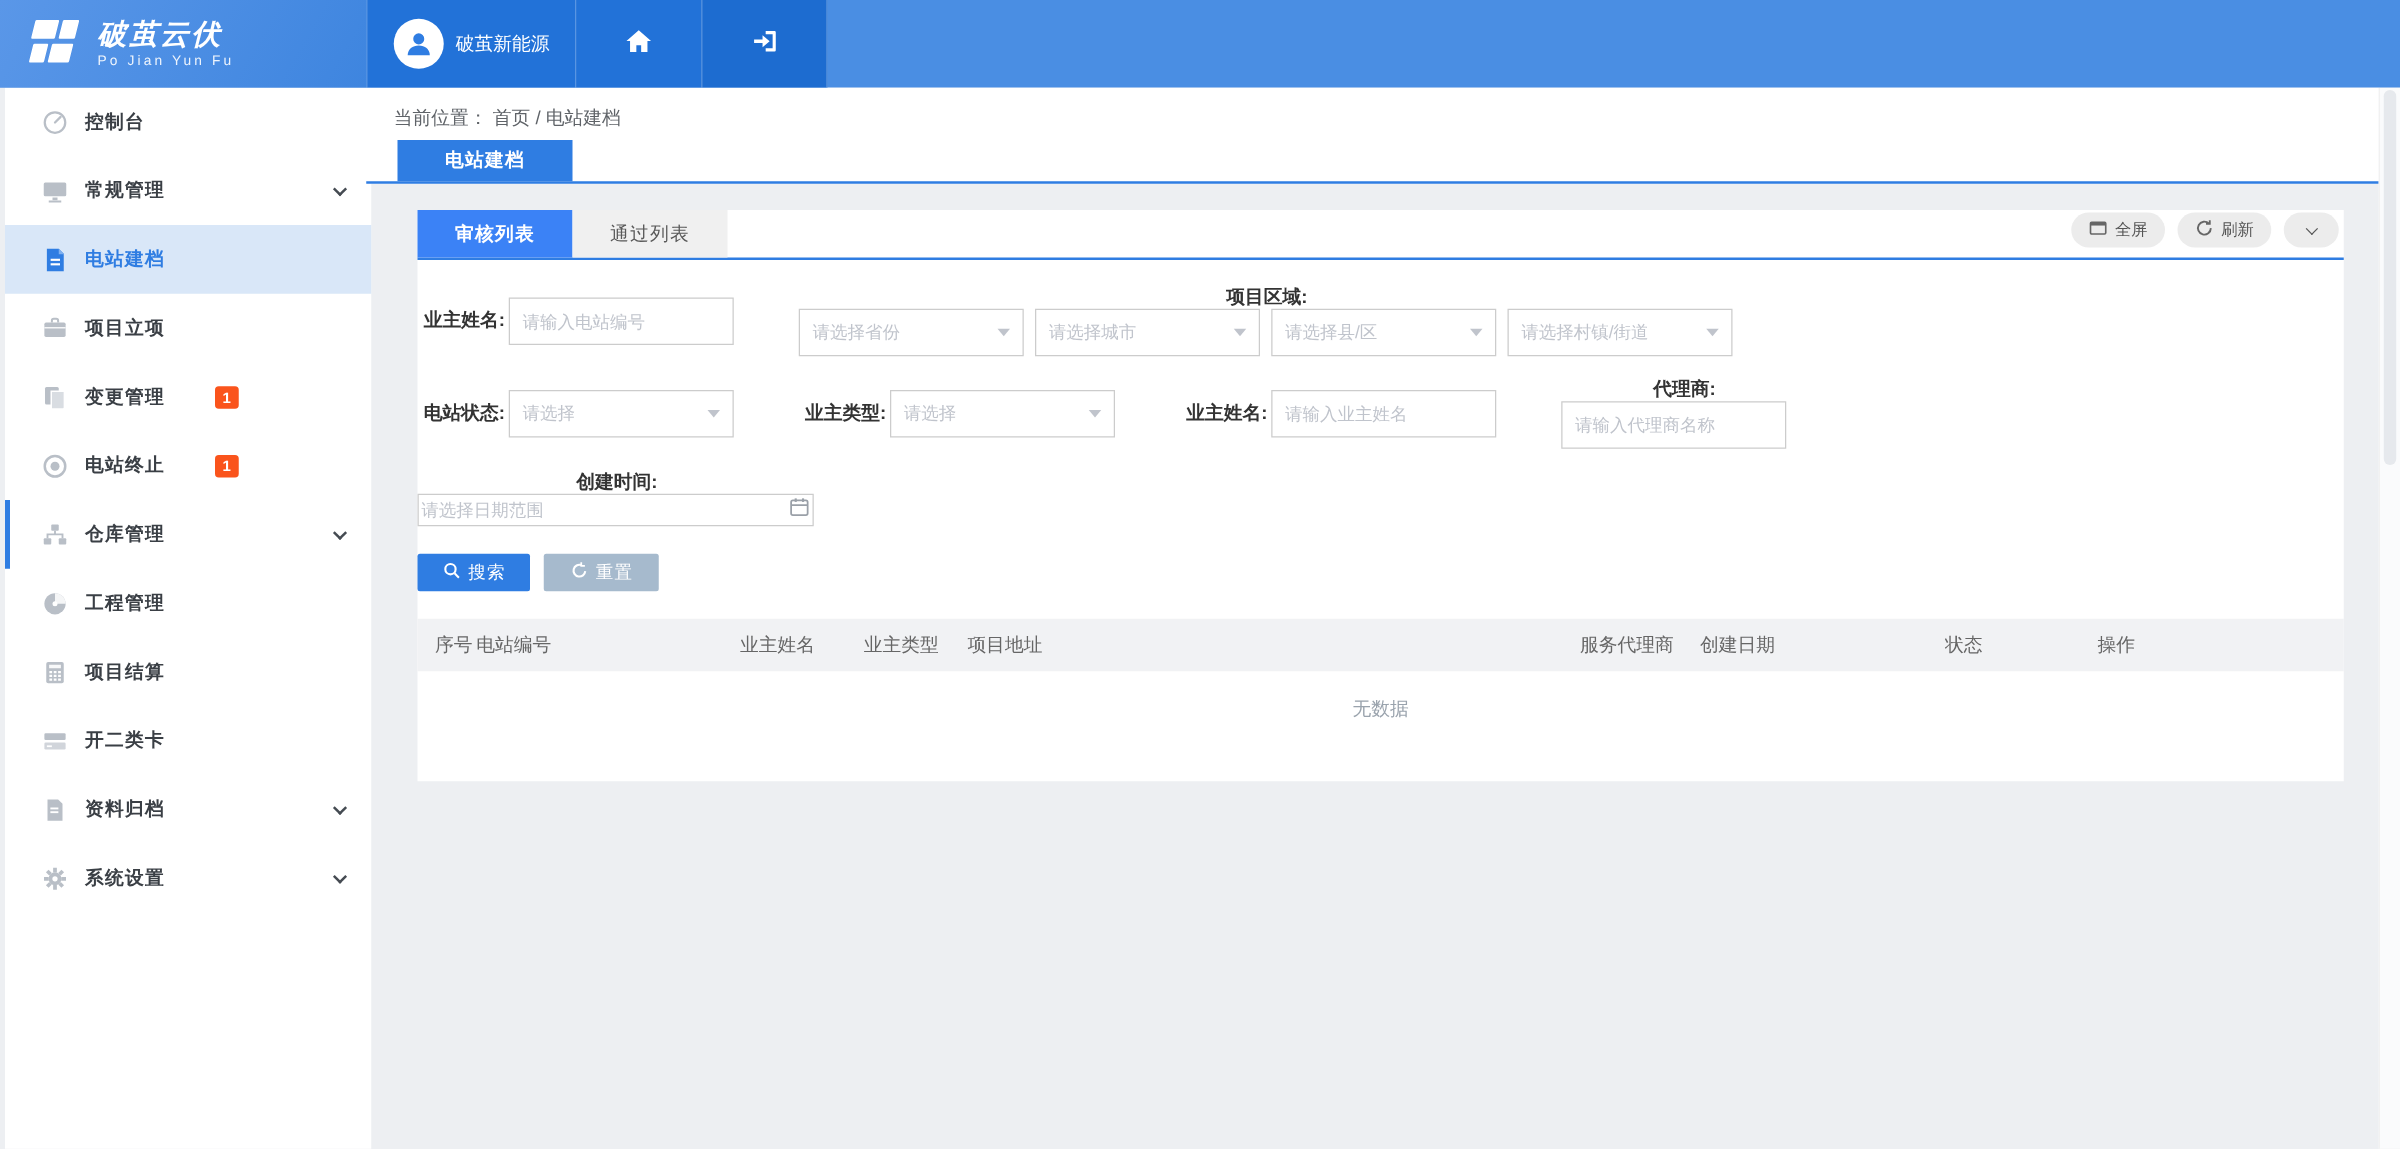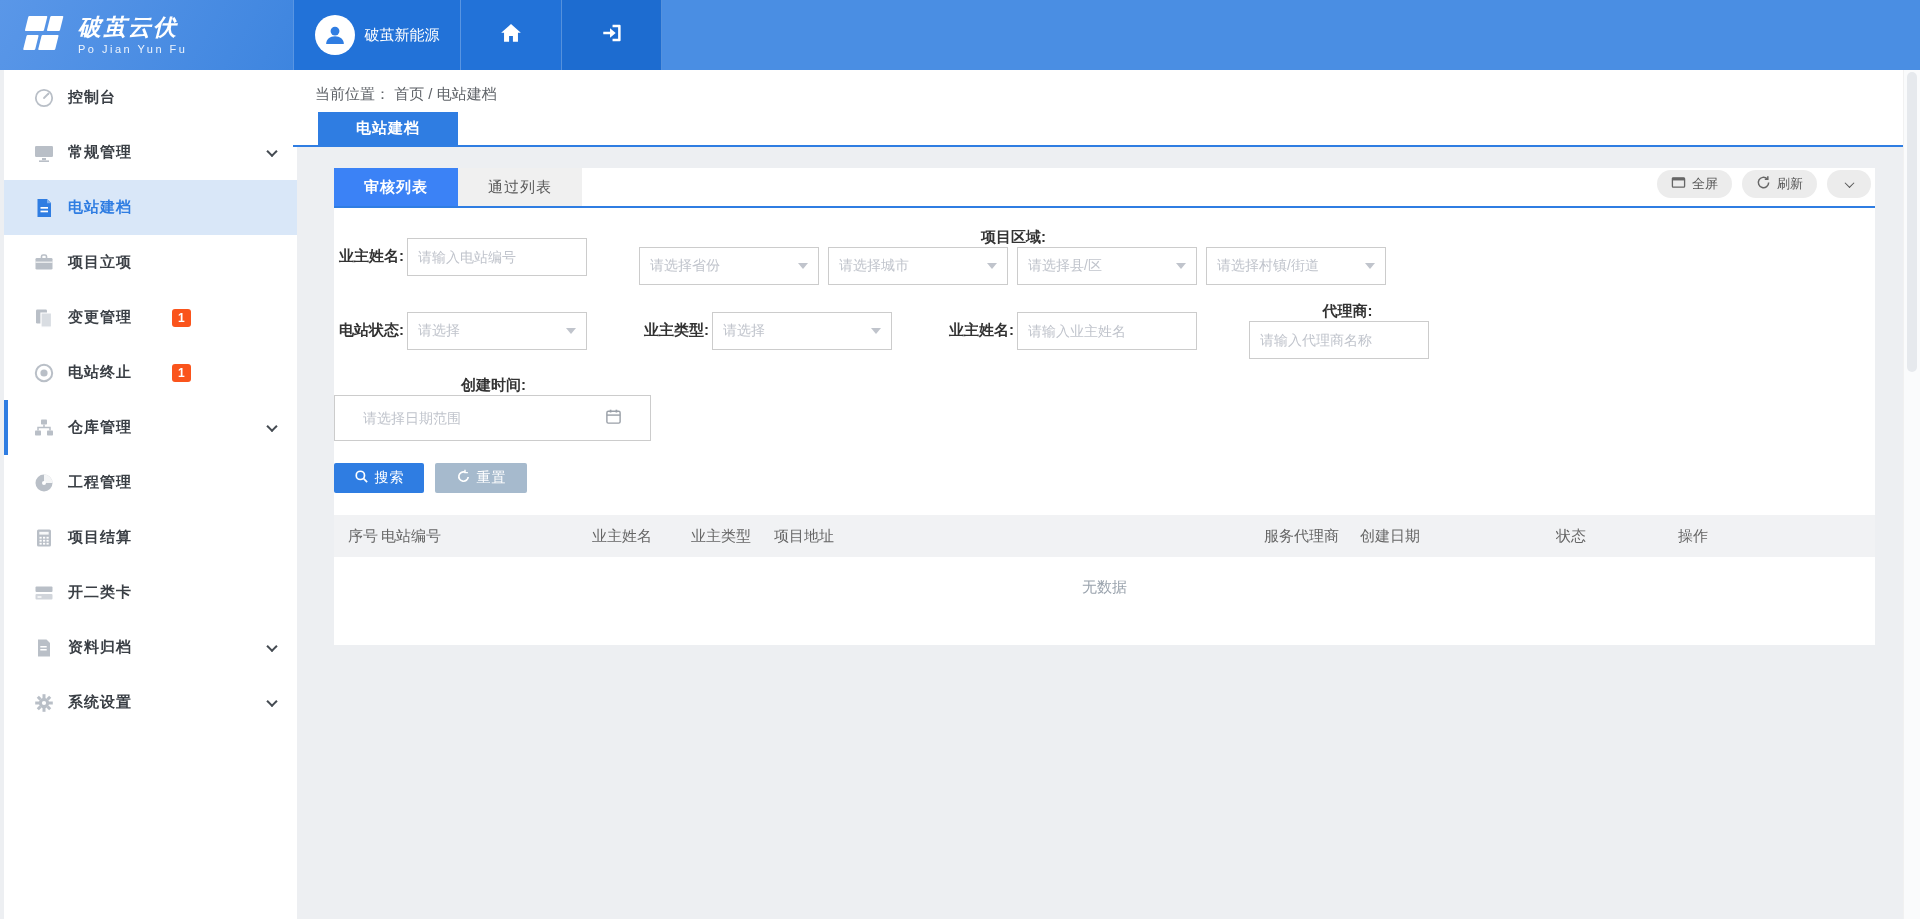--- a/index.html
+++ b/index.html
@@ -71,22 +71,22 @@
     outline:none; background:#fff; font-family:inherit; }
   .txt::placeholder { color:#c0c4cc; }
   .sel { width:180px; height:38px; border:1px solid #ccc; display:flex; align-items:center;
     padding:0 10px; font-size:14px; color:#c0c4cc; background:#fff; cursor:pointer; }
   .sel .sel-text { flex:1; overflow:hidden; white-space:nowrap; }
   .tri { width:0; height:0; border-left:5px solid transparent; border-right:5px solid transparent;
     border-top:6px solid #c0c4cc; }
   .region-sels { display:flex; }
   .region-sels .sel { margin-right:9px; }
   .region-sels .sel:last-child { margin-right:0;gap:20px; }
-  .date { width:317px; height:46px; border:1px solid #ccc; display:flex; align-items:center;
-    padding:0 28px; background:#fff; cursor:pointer; }
+  .date { width:317px; height:26px; border:1px solid #ccc; display:flex; align-items:center;
+    padding:0 2px; background:#fff; cursor:pointer; }
   .date input { flex:1; border:none; outline:none; font-size:14px; color:#333; font-family:inherit; }
   .date input::placeholder { color:#c0c4cc; }
 
   .actions { display:flex; gap:11px; margin-top:22px; }
   .btn { height:30px; display:flex; align-items:center; justify-content:center; gap:6px; font-size:14px;
     border:none; border-radius:2px; cursor:pointer; font-family:inherit; letter-spacing:1px; }
   .btn-search { background:#2f7de2; color:#fff; width:90px; }
   .btn-reset { background:#a6bacd; color:#fff; width:92px; }
 
   

